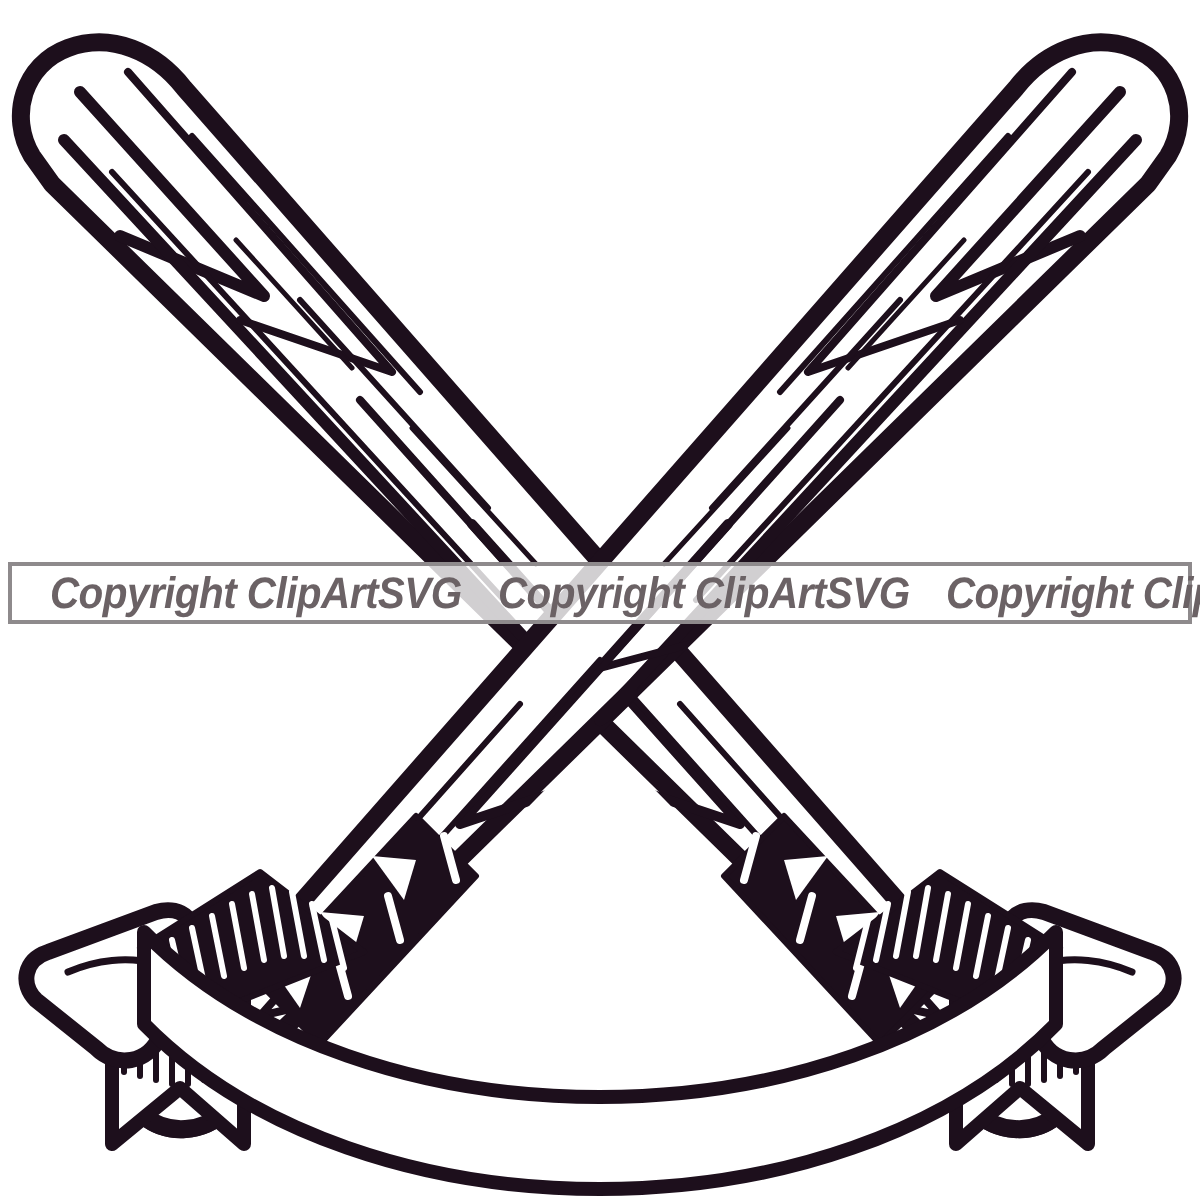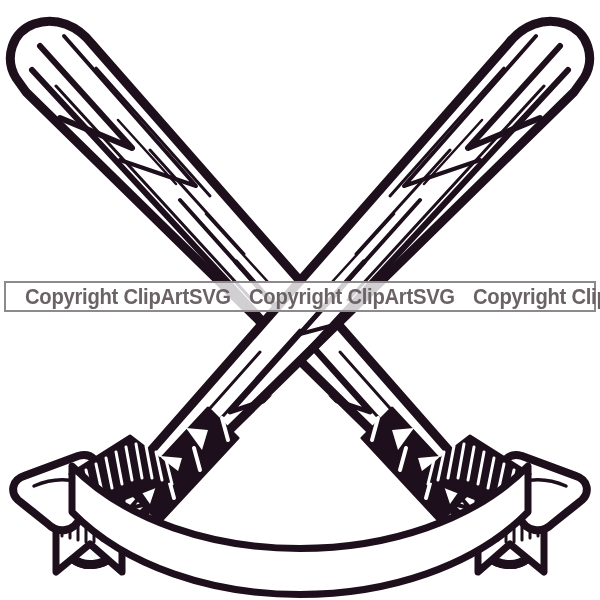--- a/index.html
+++ b/index.html
@@ -12,20 +12,21 @@
     width: 600px;
     height: 600px;
     overflow: hidden;
     font-family: "Liberation Sans", sans-serif;
   }
   #artboard {
     position: relative;
     width: 600px;
     height: 600px;
     background: #eab308;
+    font-style: italic;
   }
   #artwork-svg {
     position: absolute;
     left: 0;
     top: 0;
     width: 600px;
     height: 600px;
     display: block;
   }
   

